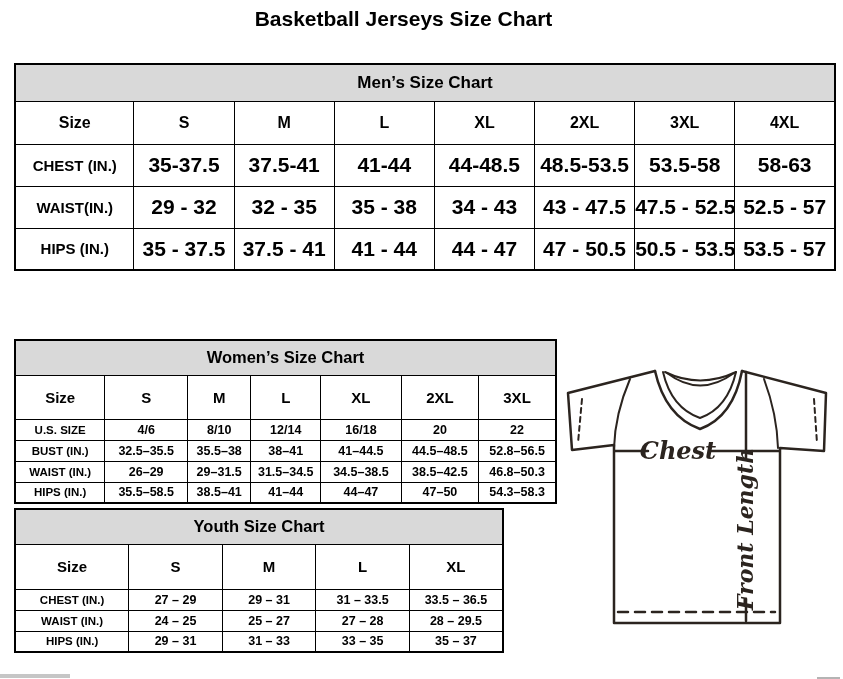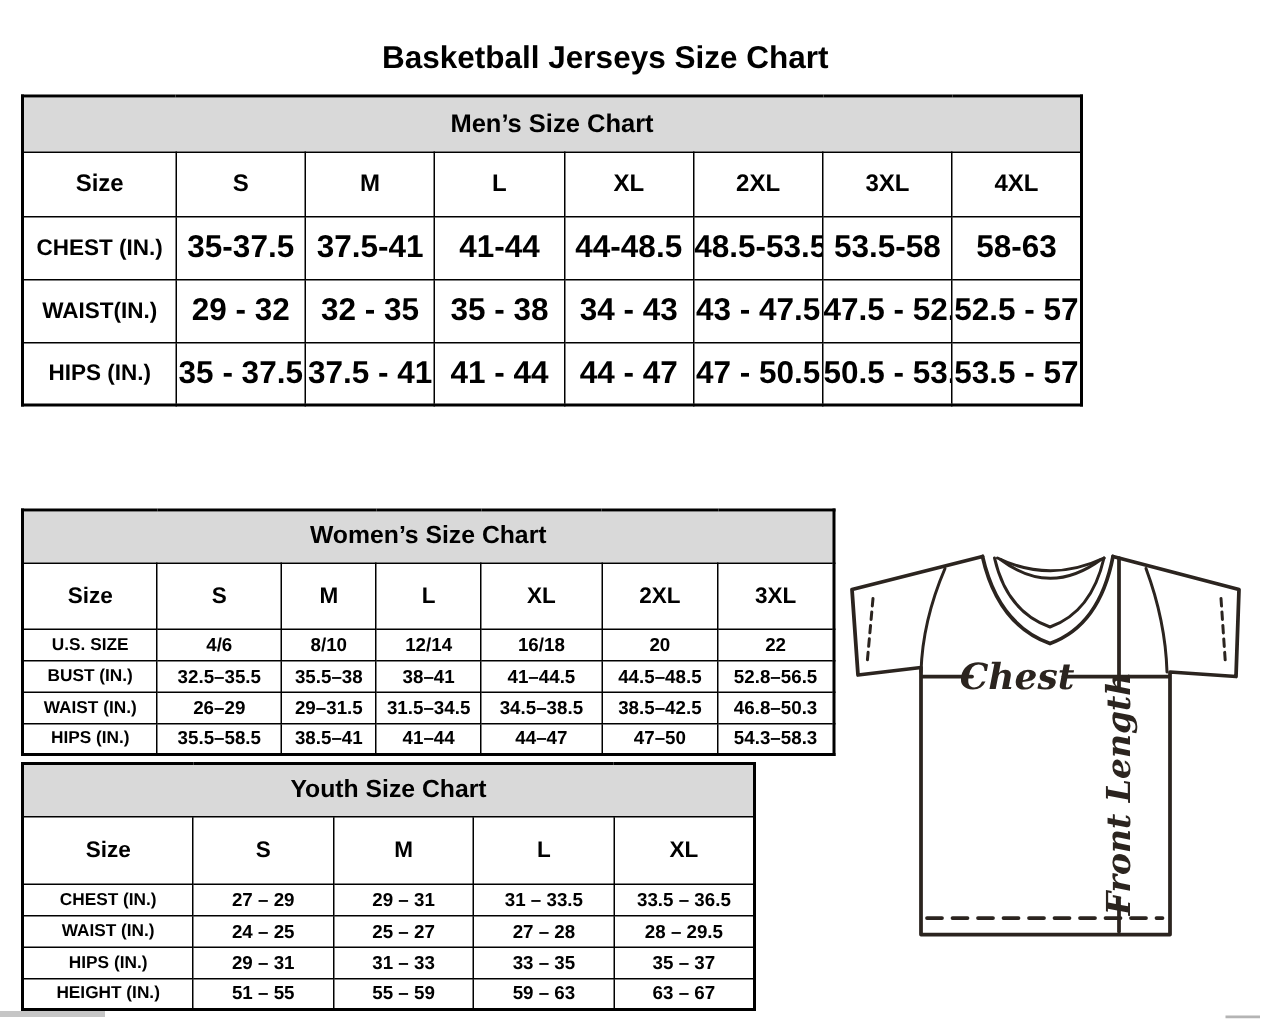--- a/index.html
+++ b/index.html
@@ -3,25 +3,24 @@
 <meta charset="utf-8">
 <style>
   * { margin:0; padding:0; box-sizing:border-box; }
   html,body { width:843px; height:679px; background:#ffffff; overflow:hidden; }
   body { position:relative; font-family:"Liberation Sans", sans-serif; color:#000; }
 
   .page-title {
     position:absolute; top:7px; left:0; width:807px;
     text-align:center; font-size:21px; font-weight:bold;
     font-family:"Liberation Sans", sans-serif;
-    margin-top:20px;
   }
 
   .tbl-wrap { position:absolute; }
-  #men-wrap   { left:14px; top:63px;  width:708px; }
+  #men-wrap   { left:14px; top:63px;  width:822px; }
   #women-wrap { left:14px; top:299px; width:543px;margin-top:40px; }
   #youth-wrap { left:14px; top:508px; width:490px; }
 
   table.tbl { border-collapse:collapse; width:100%; table-layout:fixed;
               border:2px solid #000; }
   .tbl th, .tbl td {
     border:1.5px solid #000; text-align:center; vertical-align:middle;
     font-weight:bold; padding:0; overflow:hidden; white-space:nowrap;
   }
   .tbl .section-row th { background:#d9d9d9; }
@@ -220,27 +219,20 @@
           <td>27 – 28</td>
           <td>28 – 29.5</td>
         </tr>
         <tr>
           <th>HIPS (IN.)</th>
           <td>29 – 31</td>
           <td>31 – 33</td>
           <td>33 – 35</td>
           <td>35 – 37</td>
         </tr>
-        <tr>
-          <th>HEIGHT (IN.)</th>
-          <td>51 – 55</td>
-          <td>55 – 59</td>
-          <td>59 – 63</td>
-          <td>63 – 67</td>
-        </tr>
       </tbody>
     </table>
   </div>
 
 <svg id="jersey" width="282" height="276" viewBox="554 356 282 276" fill="none" stroke="#2b241f" stroke-width="2.5" stroke-linejoin="round" stroke-linecap="round">
 
   <path d="M 653,369 L 566,391 L 570,448 L 612,443 L 612,621 L 778,621 L 778,446 L 822,449 L 824,391 L 740,369"></path>
 
   <path d="M 653,369 C 660,400 676,419 698,427 C 720,419 734,400 740,369"></path>
   <path stroke-width="2" d="M 661,370 C 667,396 681,410 698,416 C 715,410 728,396 734,370"></path>

